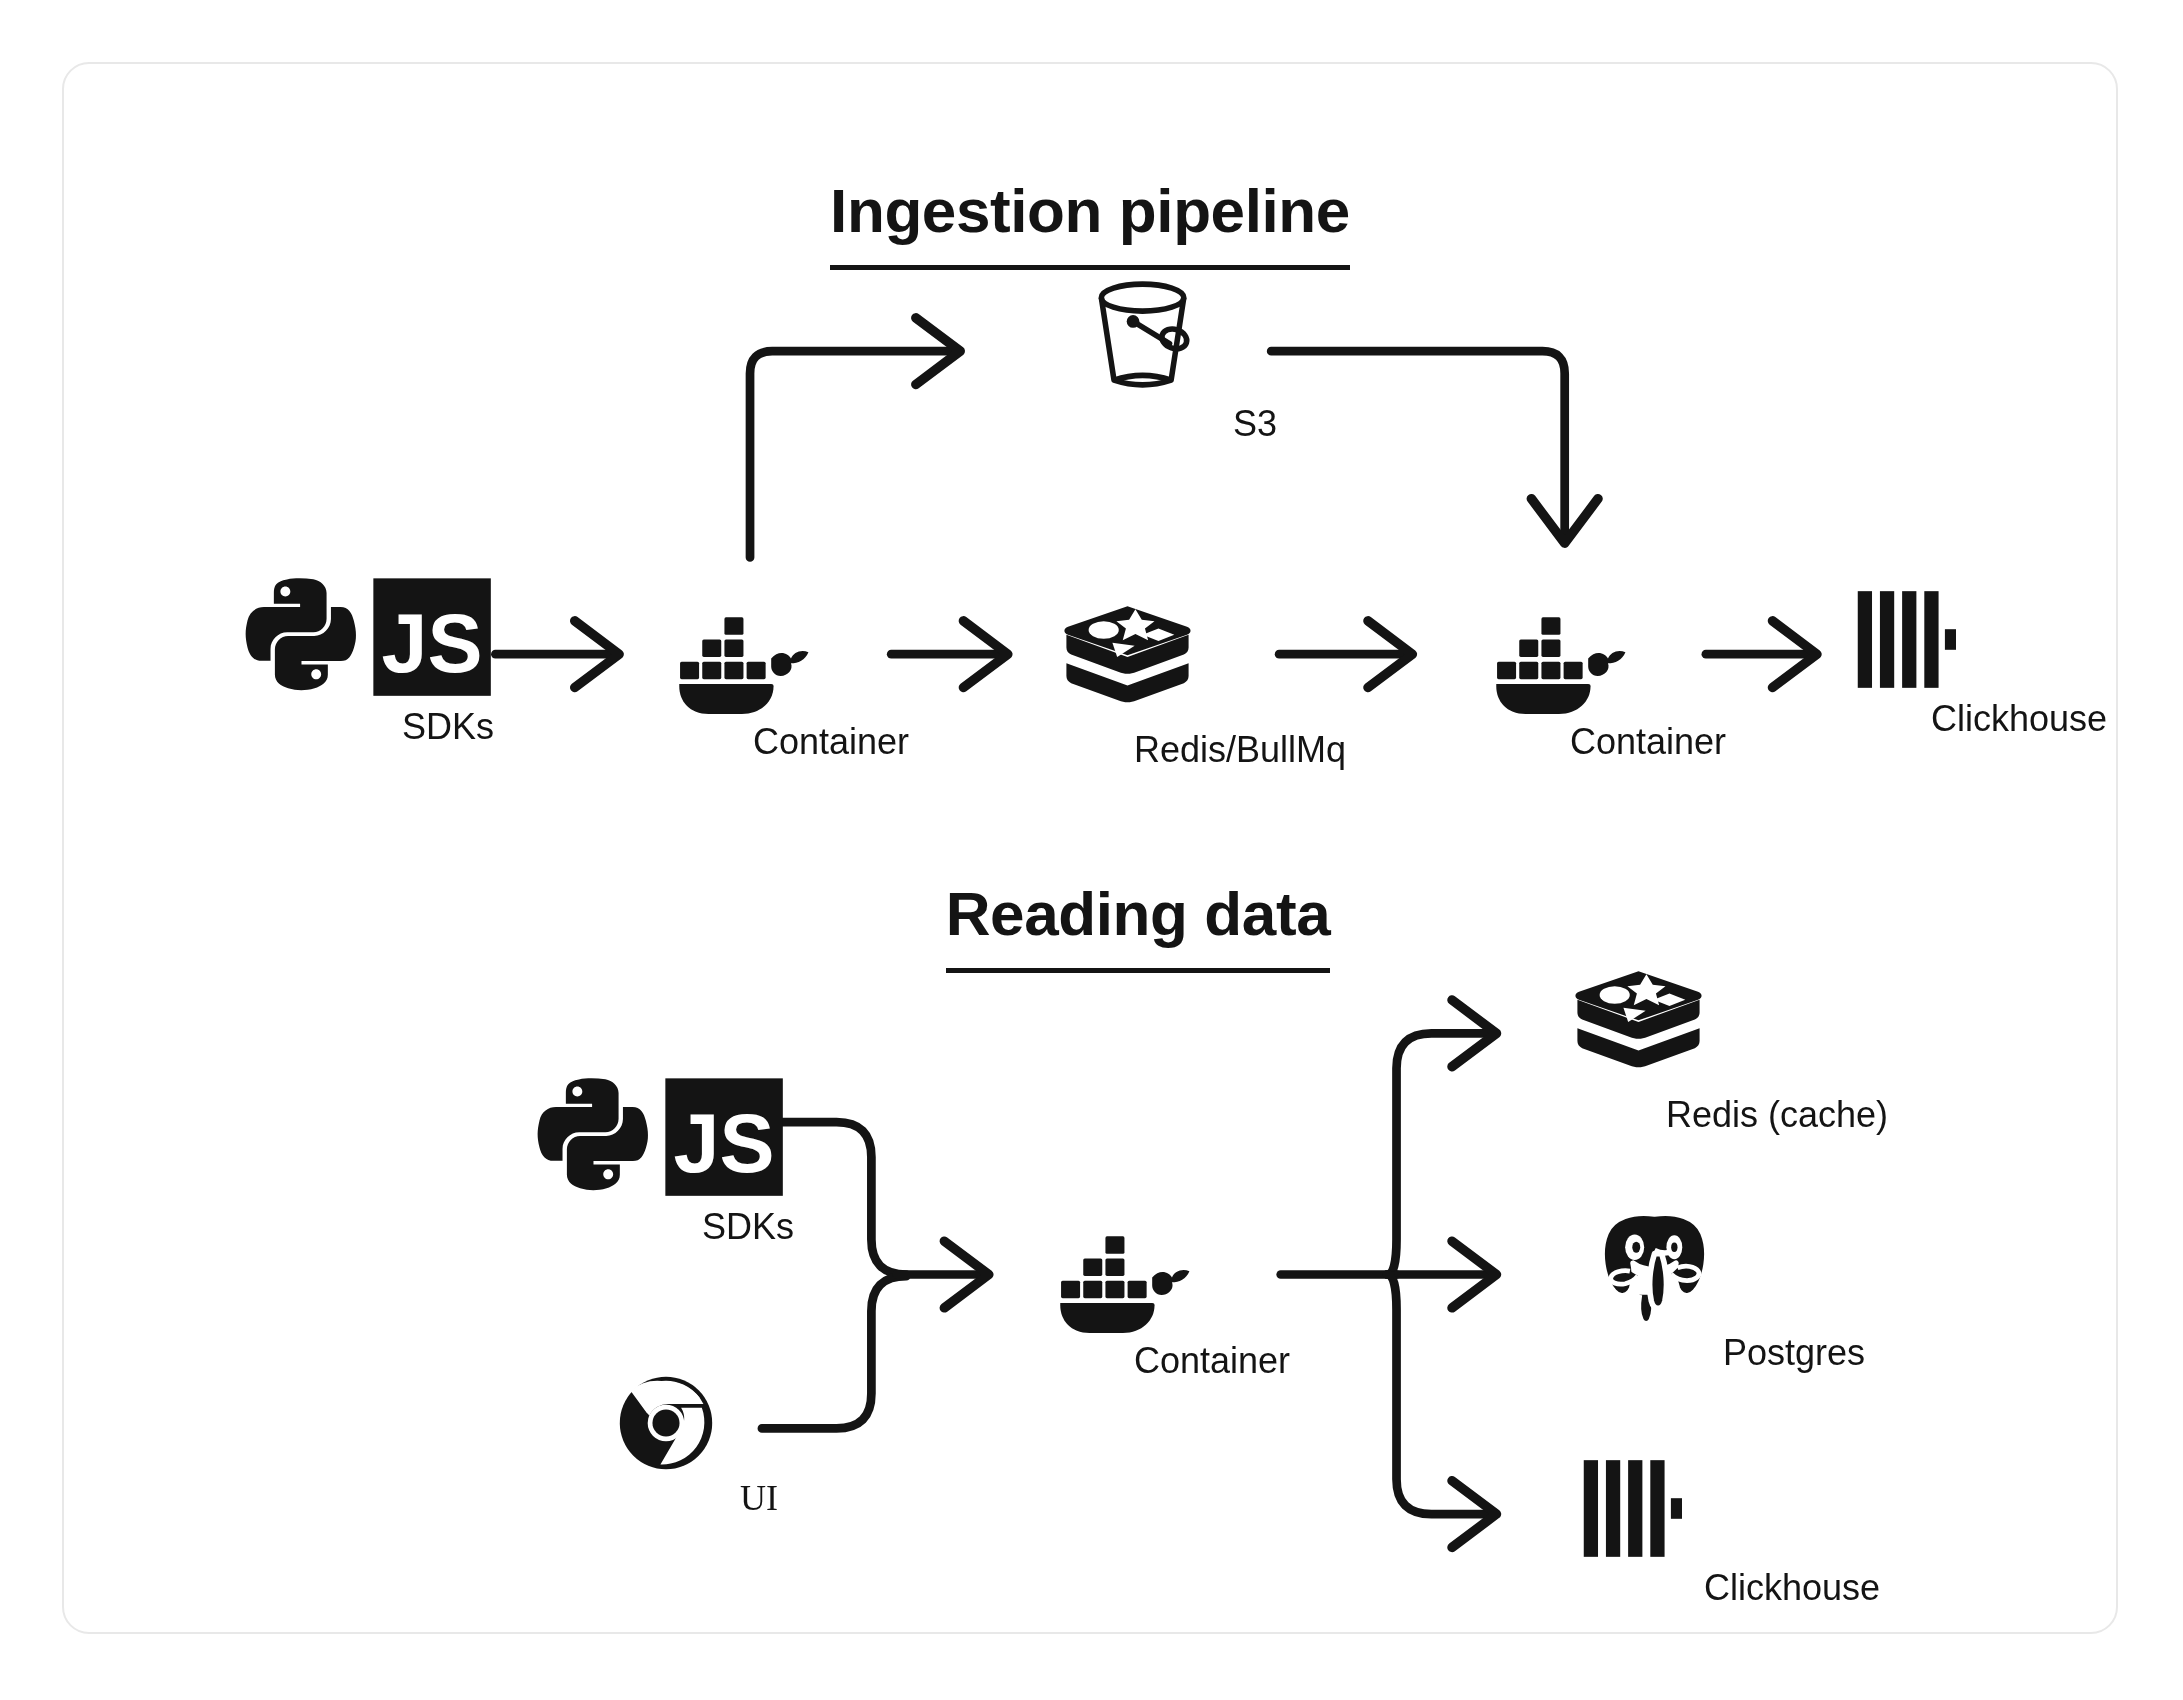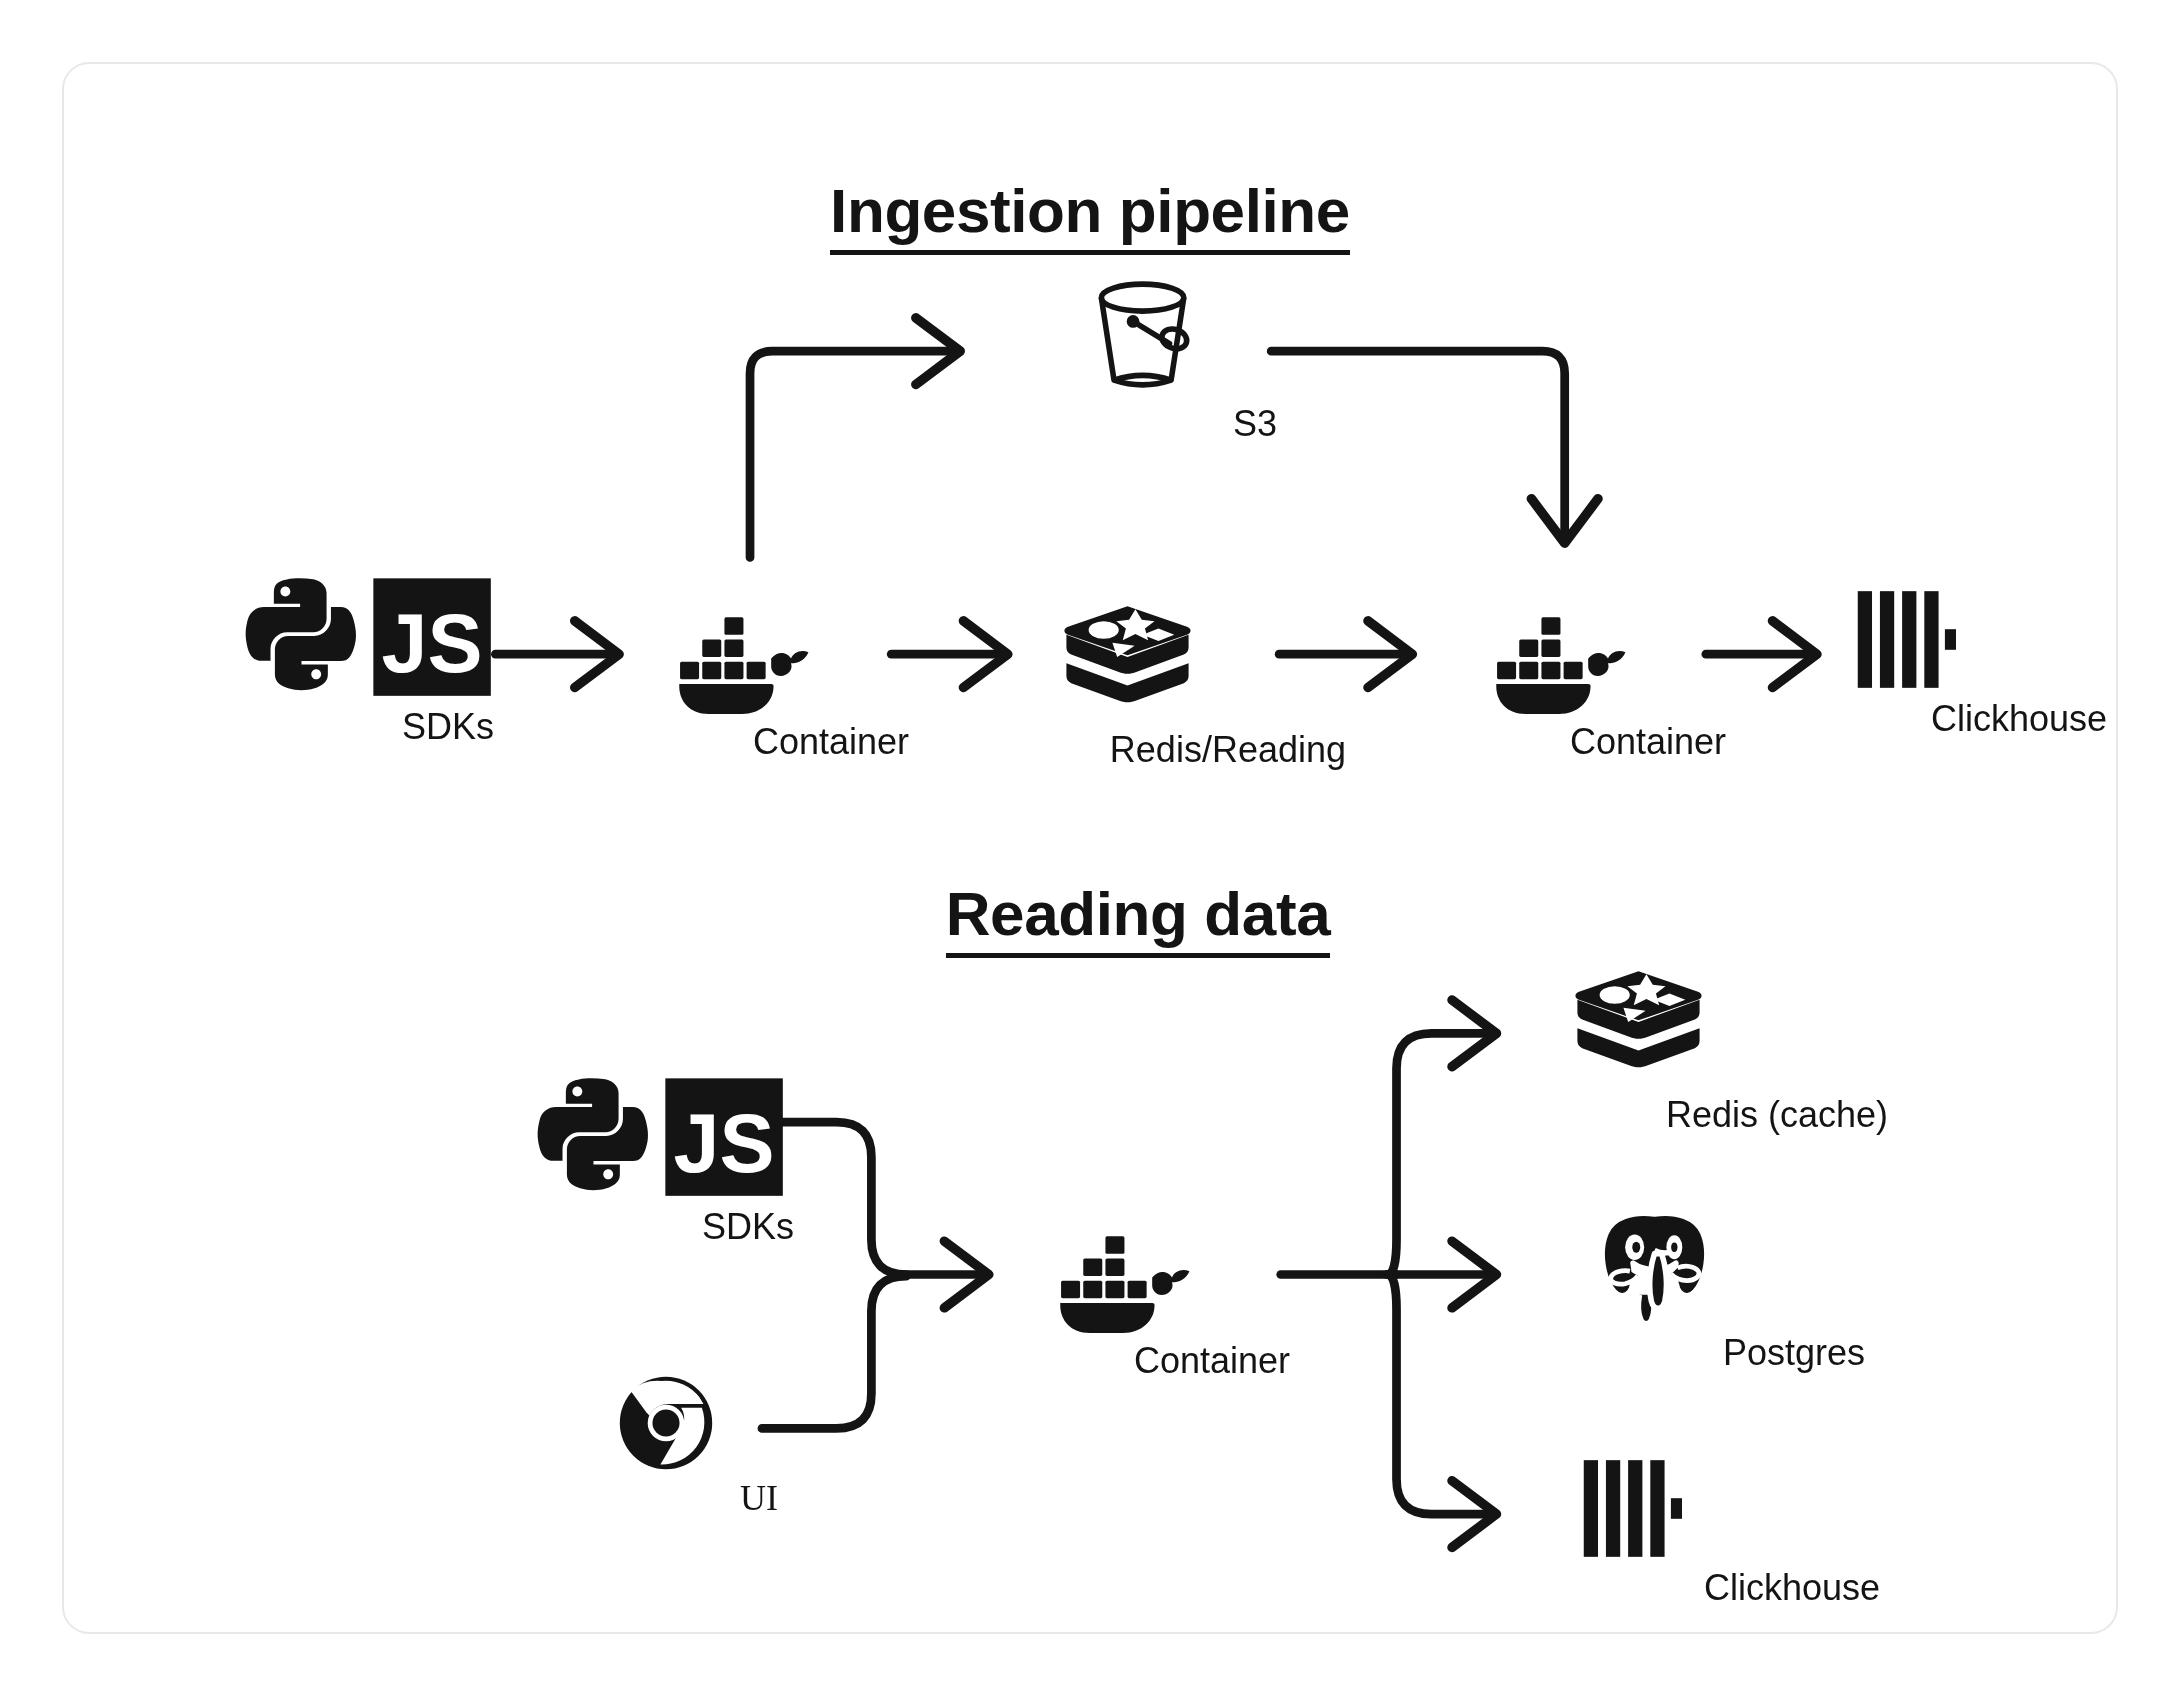--- a/index.html
+++ b/index.html
@@ -33,21 +33,21 @@
   .section-title {
     position: absolute;
     width: 100%;
     text-align: center;
     font-weight: bold;
     color: #141414;
     letter-spacing: -0.4px;
   }
   .section-title span {
     border-bottom: 5.6px solid #141414;
-    padding-bottom: 5px;
+    padding-bottom: 20px;
   }
   #title-ingestion { top: 111px; font-size: 62px; }
   #title-reading  { top: 814px; font-size: 62px; margin-left: 48px; }
 
   .node {
     position: absolute;
     text-align: right;
   }
   .node-icon {
     display: block;
@@ -214,21 +214,21 @@
             <path d="M85 4 L10 30 c-6 2-6 8 0 10 l75 26 75-26 c6-2 6-8 0-10 z"></path>
           </g>
           <g fill="#ffffff">
             <ellipse cx="55" cy="34" rx="19" ry="11"></ellipse>
             <path d="M95 8 l8 13 16 2 -12 9 4 15 -16 -8 -16 8 4 -15 -12 -9 16 -2 z"></path>
             <path d="M124 32 l20 8 -20 8 -20 -8 z"></path>
             <path d="M66 50 l28 4 -22 14 z"></path>
           </g>
         </svg>
       </span>
-      <span class="node-label">Redis/Reading</span>
+      <span class="node-label">Redis/BullMq</span>
     </div>
 
     <div class="node" id="n-container-2" style="left:1432px; top:547px; width:230px;">
       <span class="node-icon">
         <svg width="159" height="103" viewBox="0 0 200 130">
           <g fill="#141414">
             <rect x="57" y="8" width="24" height="22" rx="2"></rect>
             <rect x="29" y="36" width="24" height="22" rx="2"></rect>
             <rect x="57" y="36" width="24" height="22" rx="2"></rect>
             <rect x="1" y="64" width="24" height="22" rx="2"></rect>

